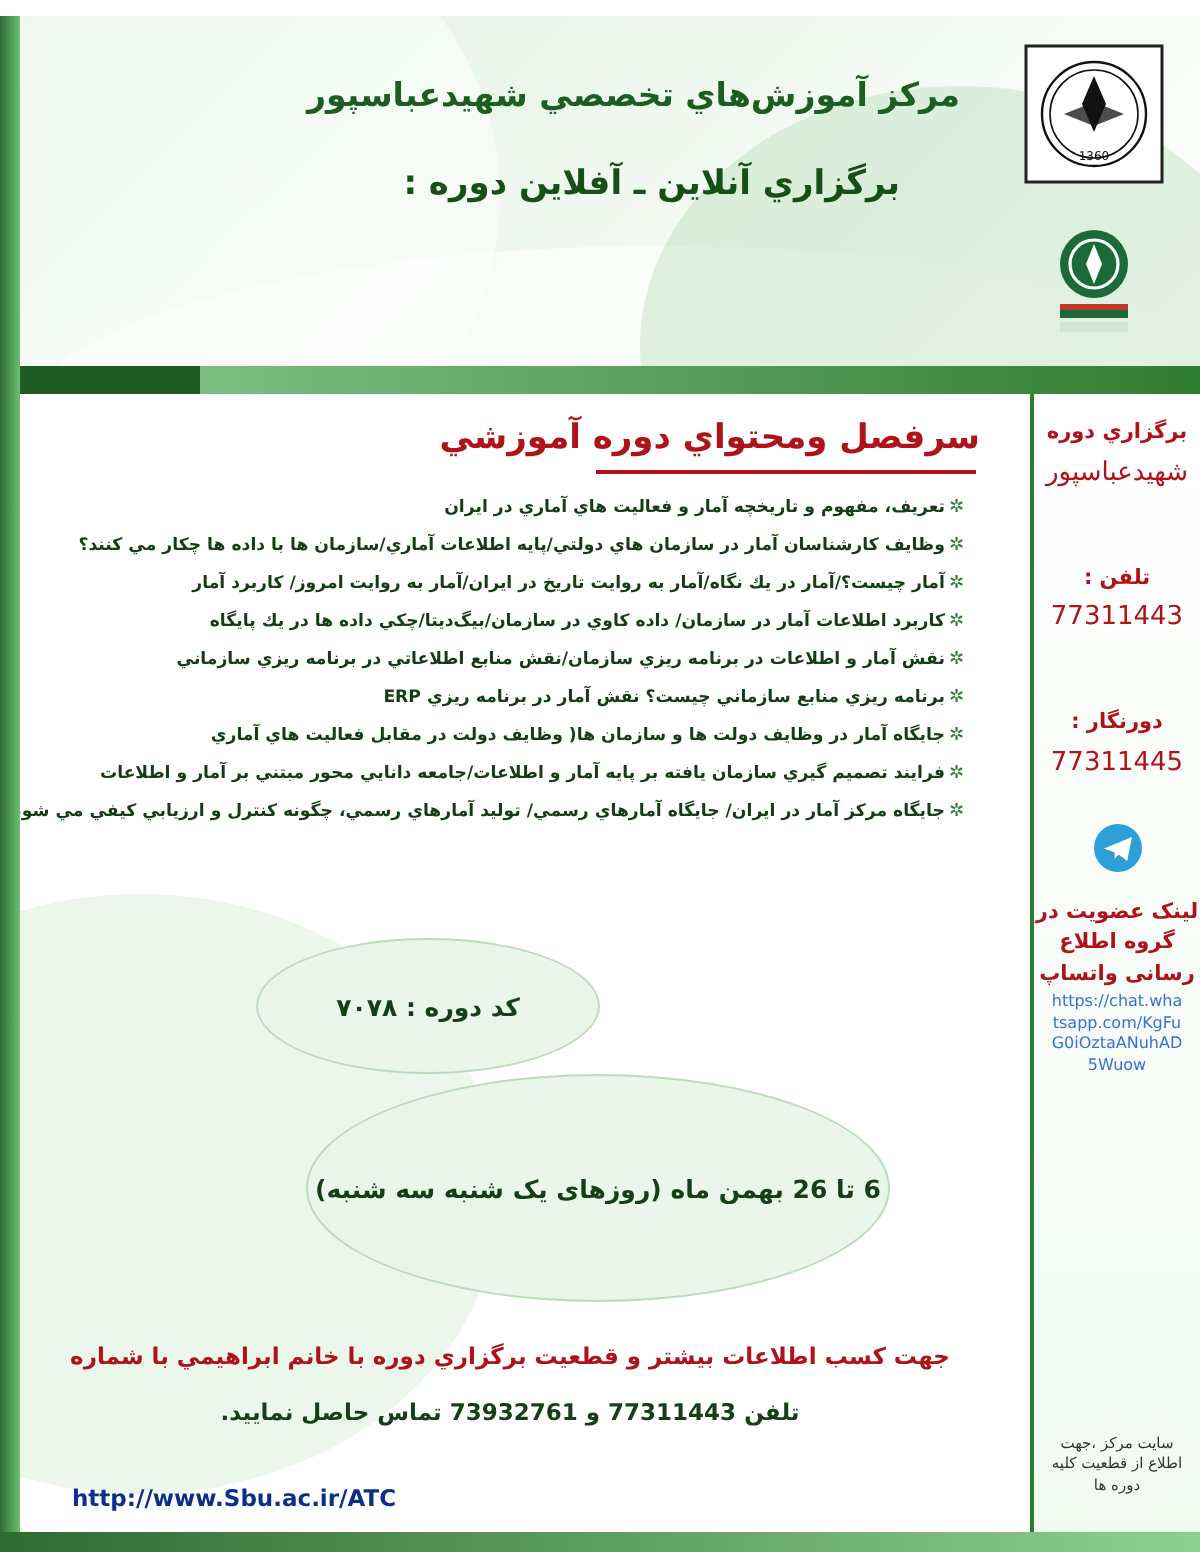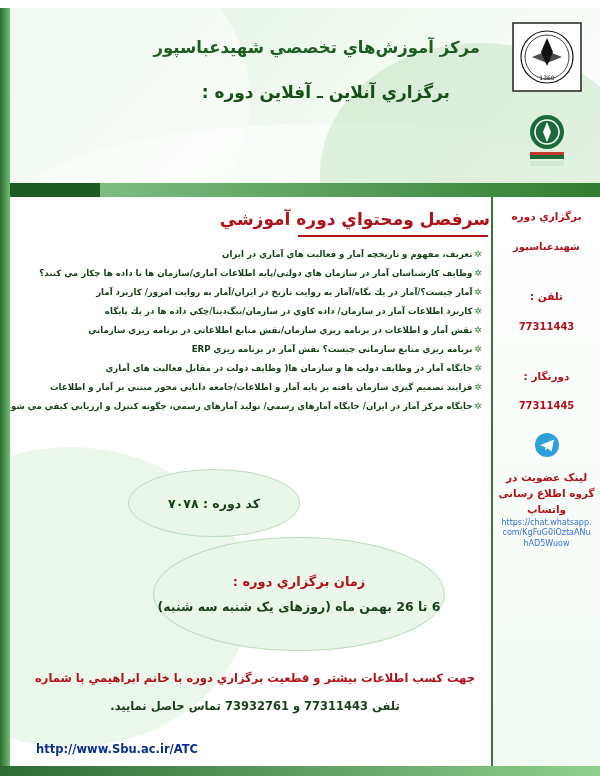--- a/index.html
+++ b/index.html
@@ -122,42 +122,42 @@
   .divider-tab {
     position: absolute;
     left: 10px; top: 183px;
     width: 90px; height: 14px;
     background: #1e5b22;
   }
   
   .sidebar {
     position: absolute;
     right: 0; top: 197px;
-    width: 109px; height: 569px;
+    width: 85px; height: 569px;
     background: linear-gradient(to bottom, #ffffff 0%, #f2faf2 100%);
     border-left: 2px solid #2f7d32;
     box-sizing: border-box;
     text-align: center;
     direction: rtl;
     padding-top: 12px;
     z-index: 5;
   }
   .sb-block { margin-bottom: 12px; }
   .sb-title {
     font-size: 10.5px;
     color: #b0121a;
     font-weight: bold;
     line-height: 1.5;
   }
   .sb-value {
-    font-size: 10px;
-    color: #b0121a;
-    font-weight: bold;
+    font-size: 13px;
+    color: #b0121a;
+    font-weight: normal;
     line-height: 1.6;
-    margin-top: 14px;
+    margin-top: 2px;
   }
   .sb-link {
     font-size: 8px;
     color: #3a6fd8;
     word-break: break-all;
     line-height: 1.35;
     padding: 0 8px;
     direction: ltr;
   }
   .telegram-icon {
@@ -347,20 +347,21 @@
     <svg class="telegram-icon" viewBox="0 0 26 26">
       <circle cx="13" cy="13" r="12" fill="#2f9fd8"></circle>
       <path d="M6 13.2 L20 7.5 L17.6 19.5 L13.4 16.2 L11.2 18.4 L11.4 15.3 Z" fill="#ffffff"></path>
     </svg>
 
     <div class="sb-block" style="margin-top:4px;">
       <div class="sb-title">لينک عضويت در گروه اطلاع رسانی واتساپ</div>
       <div class="sb-link">https://chat.whatsapp.com/KgFuG0iOztaANuhAD5Wuow</div>
     </div>
 
+    <div class="sb-footnote">سايت مركز ،جهت اطلاع از قطعيت كليه دوره ها</div>
   </div>
 
   <div class="main">
 
     <div class="section-title">سرفصل ومحتواي دوره آموزشي</div>
     <div class="title-underline"></div>
 
     <div class="topics">
       <div class="topic"><span class="bullet">✲</span><span>تعريف، مفهوم و تاريخچه آمار و فعاليت هاي آماري در ايران</span></div>
       <div class="topic"><span class="bullet">✲</span><span>وظايف كارشناسان آمار در سازمان هاي دولتي/پايه اطلاعات آماري/سازمان ها با داده ها چكار مي كنند؟</span></div>
@@ -371,21 +372,20 @@
       <div class="topic"><span class="bullet">✲</span><span>جايگاه آمار در وظايف دولت ها و سازمان ها( وظايف دولت در مقابل فعاليت هاي آماري</span></div>
       <div class="topic"><span class="bullet">✲</span><span>فرايند تصميم گيري سازمان يافته بر پايه آمار و اطلاعات/جامعه دانايي محور مبتني بر آمار و اطلاعات</span></div>
       <div class="topic"><span class="bullet">✲</span><span>جايگاه مركز آمار در ايران/ جايگاه آمارهاي رسمي/ توليد آمارهاي رسمي، چگونه كنترل و ارزيابي كيفي مي شوند؟</span></div>
     </div>
 
     <div class="oval oval-code">
       <span>کد دوره : ۷۰۷۸</span>
     </div>
 
     <div class="oval oval-time">
-      <span class="t1">زمان برگزاري دوره :</span>
       <span class="t2">6 تا 26 بهمن ماه (روزهای یک شنبه سه شنبه)</span>
     </div>
 
     <div class="contact">
       <div class="contact-line1">جهت كسب اطلاعات بيشتر و قطعيت برگزاري دوره با خانم ابراهيمي با شماره</div>
       <div class="contact-line2">تلفن 77311443 و 73932761 تماس حاصل نماييد.</div>
     </div>
   </div>
 
   <div class="footer-url">http://www.Sbu.ac.ir/ATC</div>

